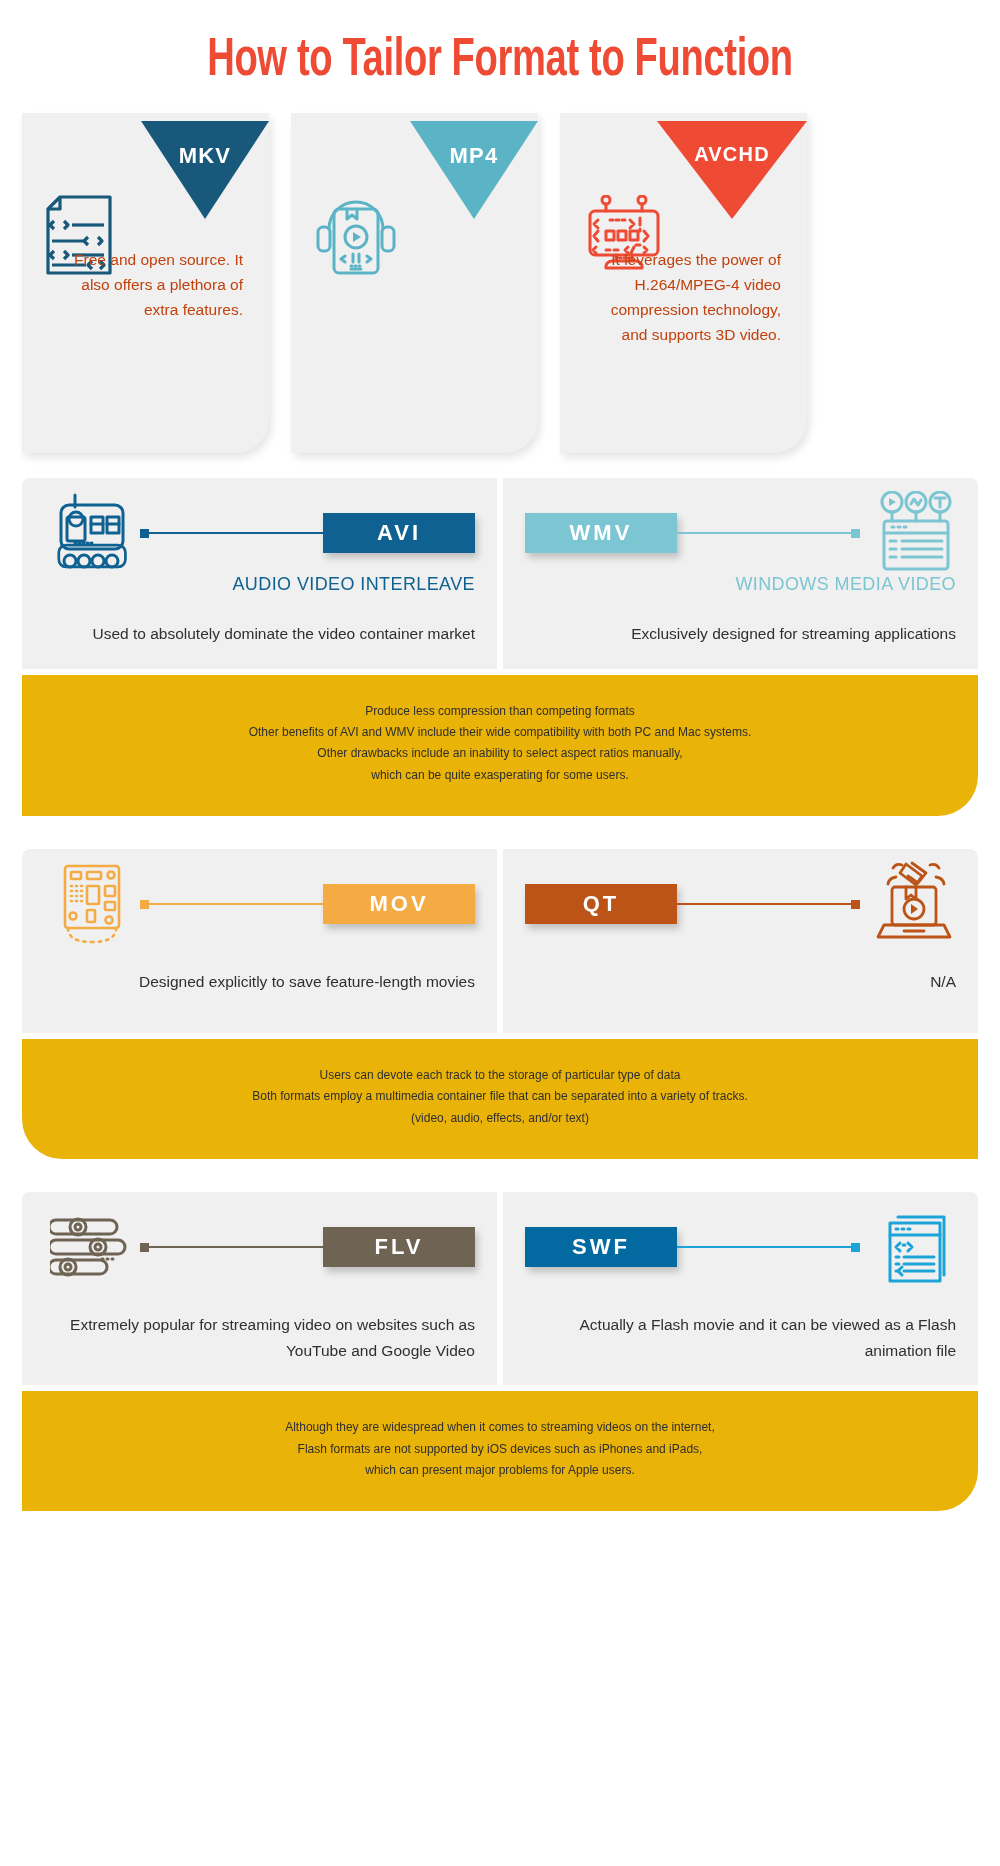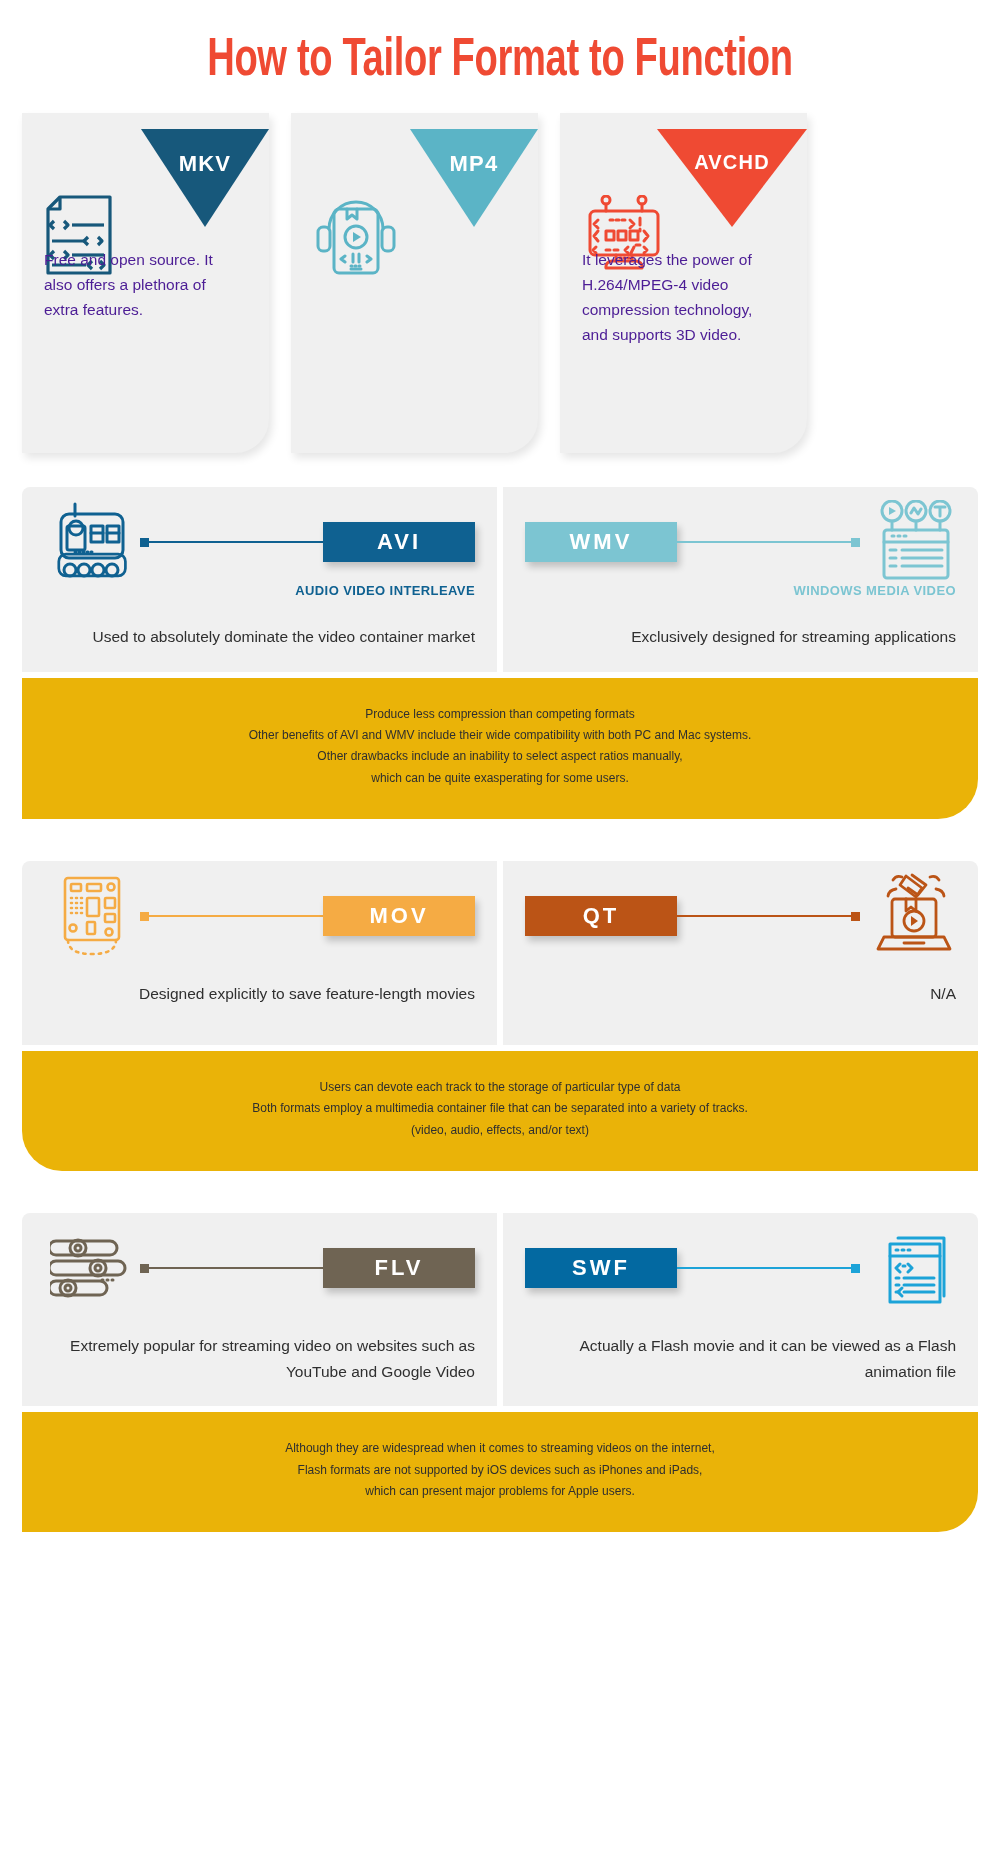--- a/index.html
+++ b/index.html
@@ -36,46 +36,47 @@
     width: 247px;
     background: #f0f0f0;
     border-radius: 0 0 34px 0;
     min-height: 340px;
     box-shadow: 3px 5px 9px rgba(0,0,0,0.10);
   }
   .fcard.rb-right { border-radius: 0 0 34px 0; }
 
   .tri {
     position: absolute;
-    top: 16px;
+    top: 8px;
     right: 0;
     width: 128px;
     height: 98px;
     color: #fff;
     font-size: 22px;
     font-weight: bold;
     letter-spacing: 1.2px;
     text-align: center;
     padding-top: 22px;
     clip-path: polygon(0 0, 100% 0, 50% 100%);
     filter: drop-shadow(2px 4px 5px rgba(0,0,0,0.22));
     white-space: nowrap;
   }
   .tri.wide { width: 150px; font-size: 20px; }
 
   .card-icon { padding: 82px 0 0 22px; height: 126px; }
   .card-text {
     padding: 8px 26px 24px 22px;
     font-size: 15.5px;
     line-height: 1.62;
-    color: #4c1d95;
+    color: #c2410c;
+    text-align: right;
   }
 
   
-  .section { padding: 8px 22px; margin-top: 26px; }
+  .section { padding: 8px 22px; margin-top: 17px; }
   .pair {
     display: flex;
     gap: 6px;
   }
   .panel {
     background: #f0f0f0;
     width: 475px;
     padding: 16px 22px 22px 22px;
     min-height: 184px;
     position: relative;
@@ -98,22 +99,22 @@
     padding: 7px 0;
     width: 152px;
     box-shadow: 3px 5px 7px rgba(0,0,0,0.20);
   }
 
   .conn { display: flex; align-items: center; flex: 1; }
   .conn .dot { width: 9px; height: 9px; flex: 0 0 auto; }
   .conn .ln { height: 2px; flex: 1; }
 
   .subtitle {
-    font-size: 13px;
-    font-weight: bold;
+    font-size: 18px;
+    font-weight: normal;
     letter-spacing: 0.4px;
     margin-top: 2px;
   }
   .panel .body-txt {
     font-size: 15.5px;
     line-height: 1.65;
     color: #2f2f2f;
     margin-top: 26px;
   }
   .ta-right { text-align: right; }

